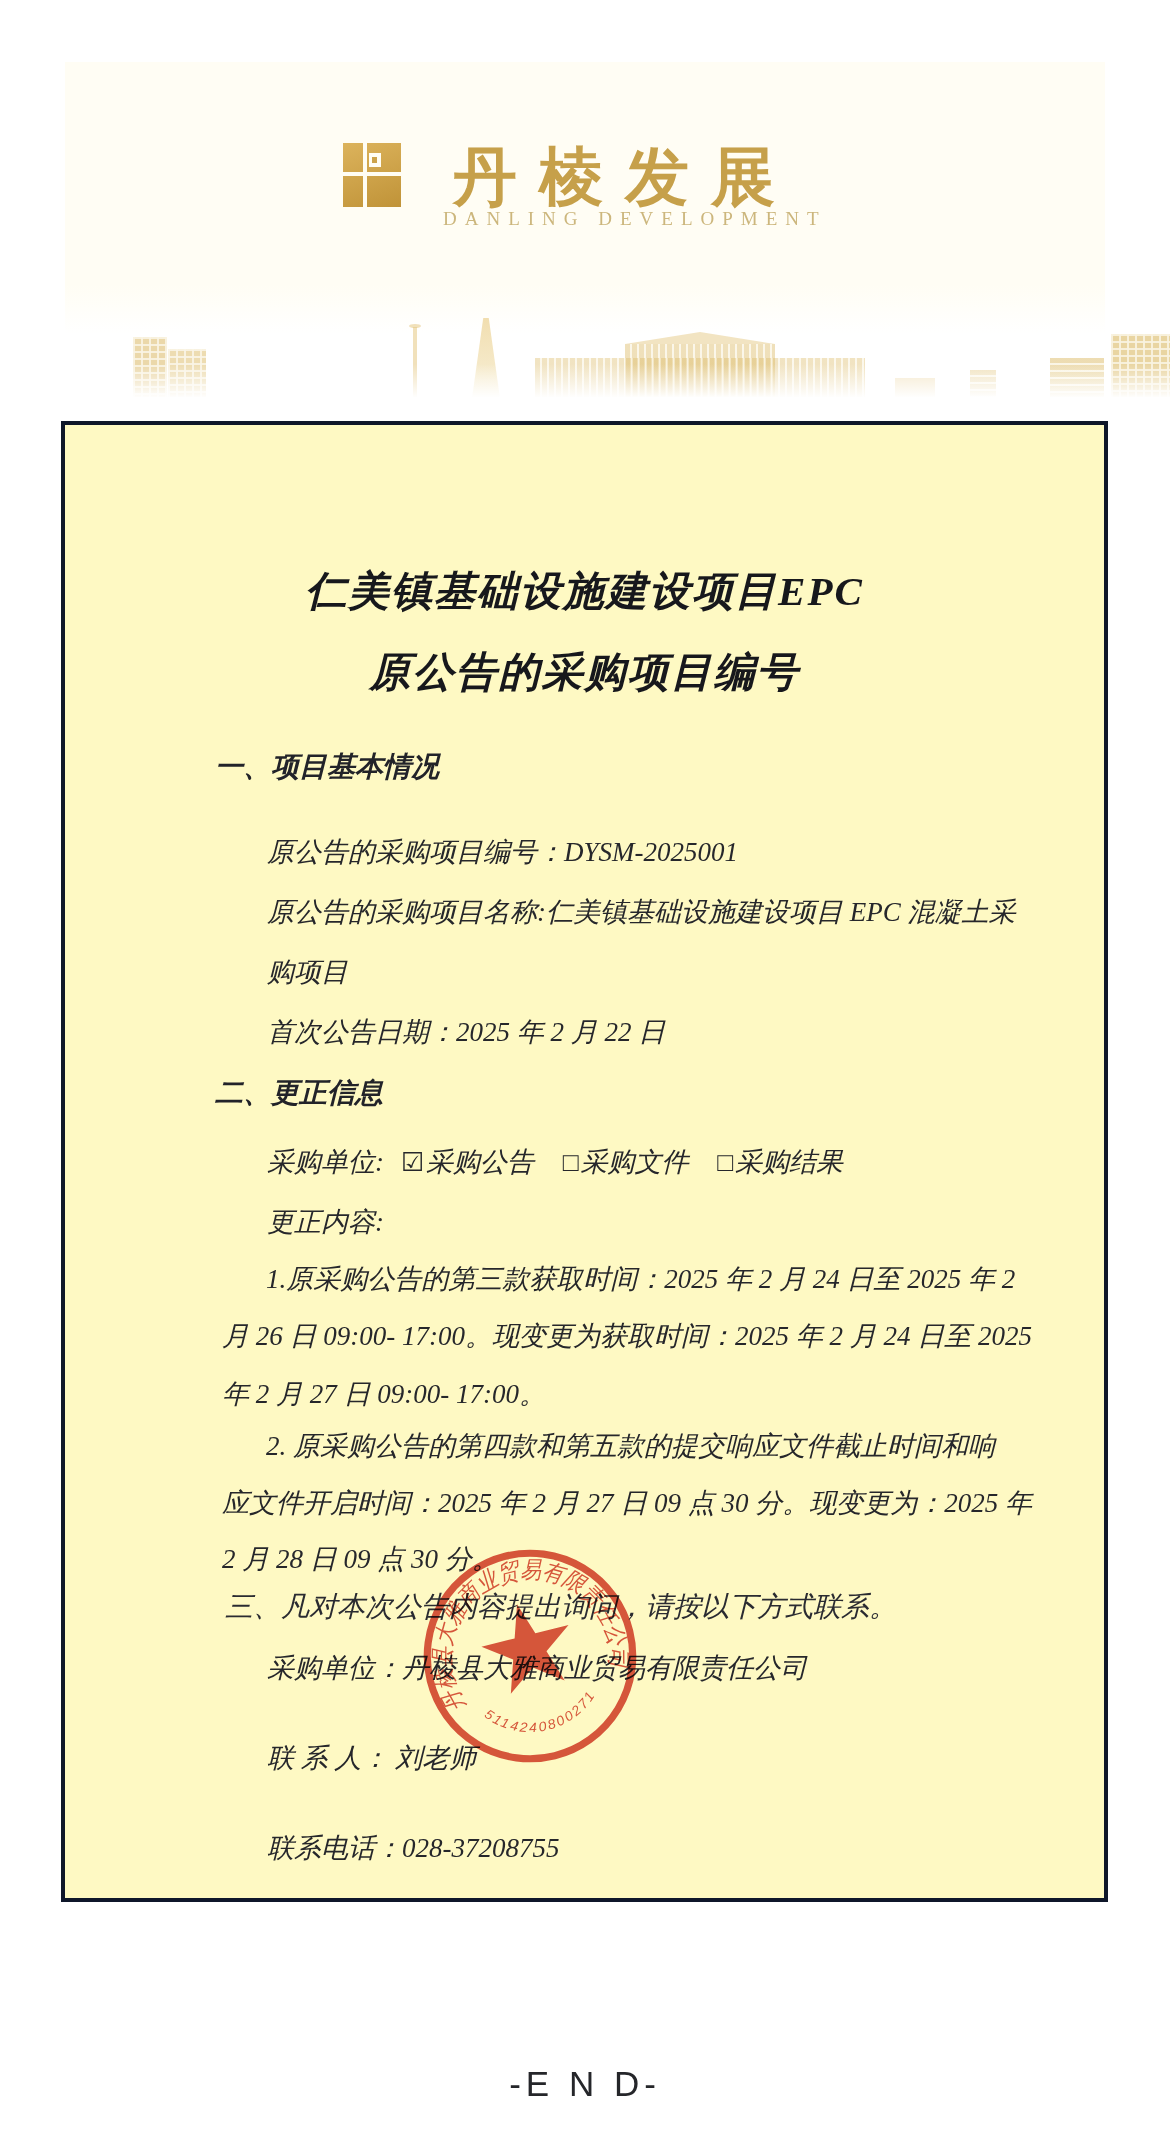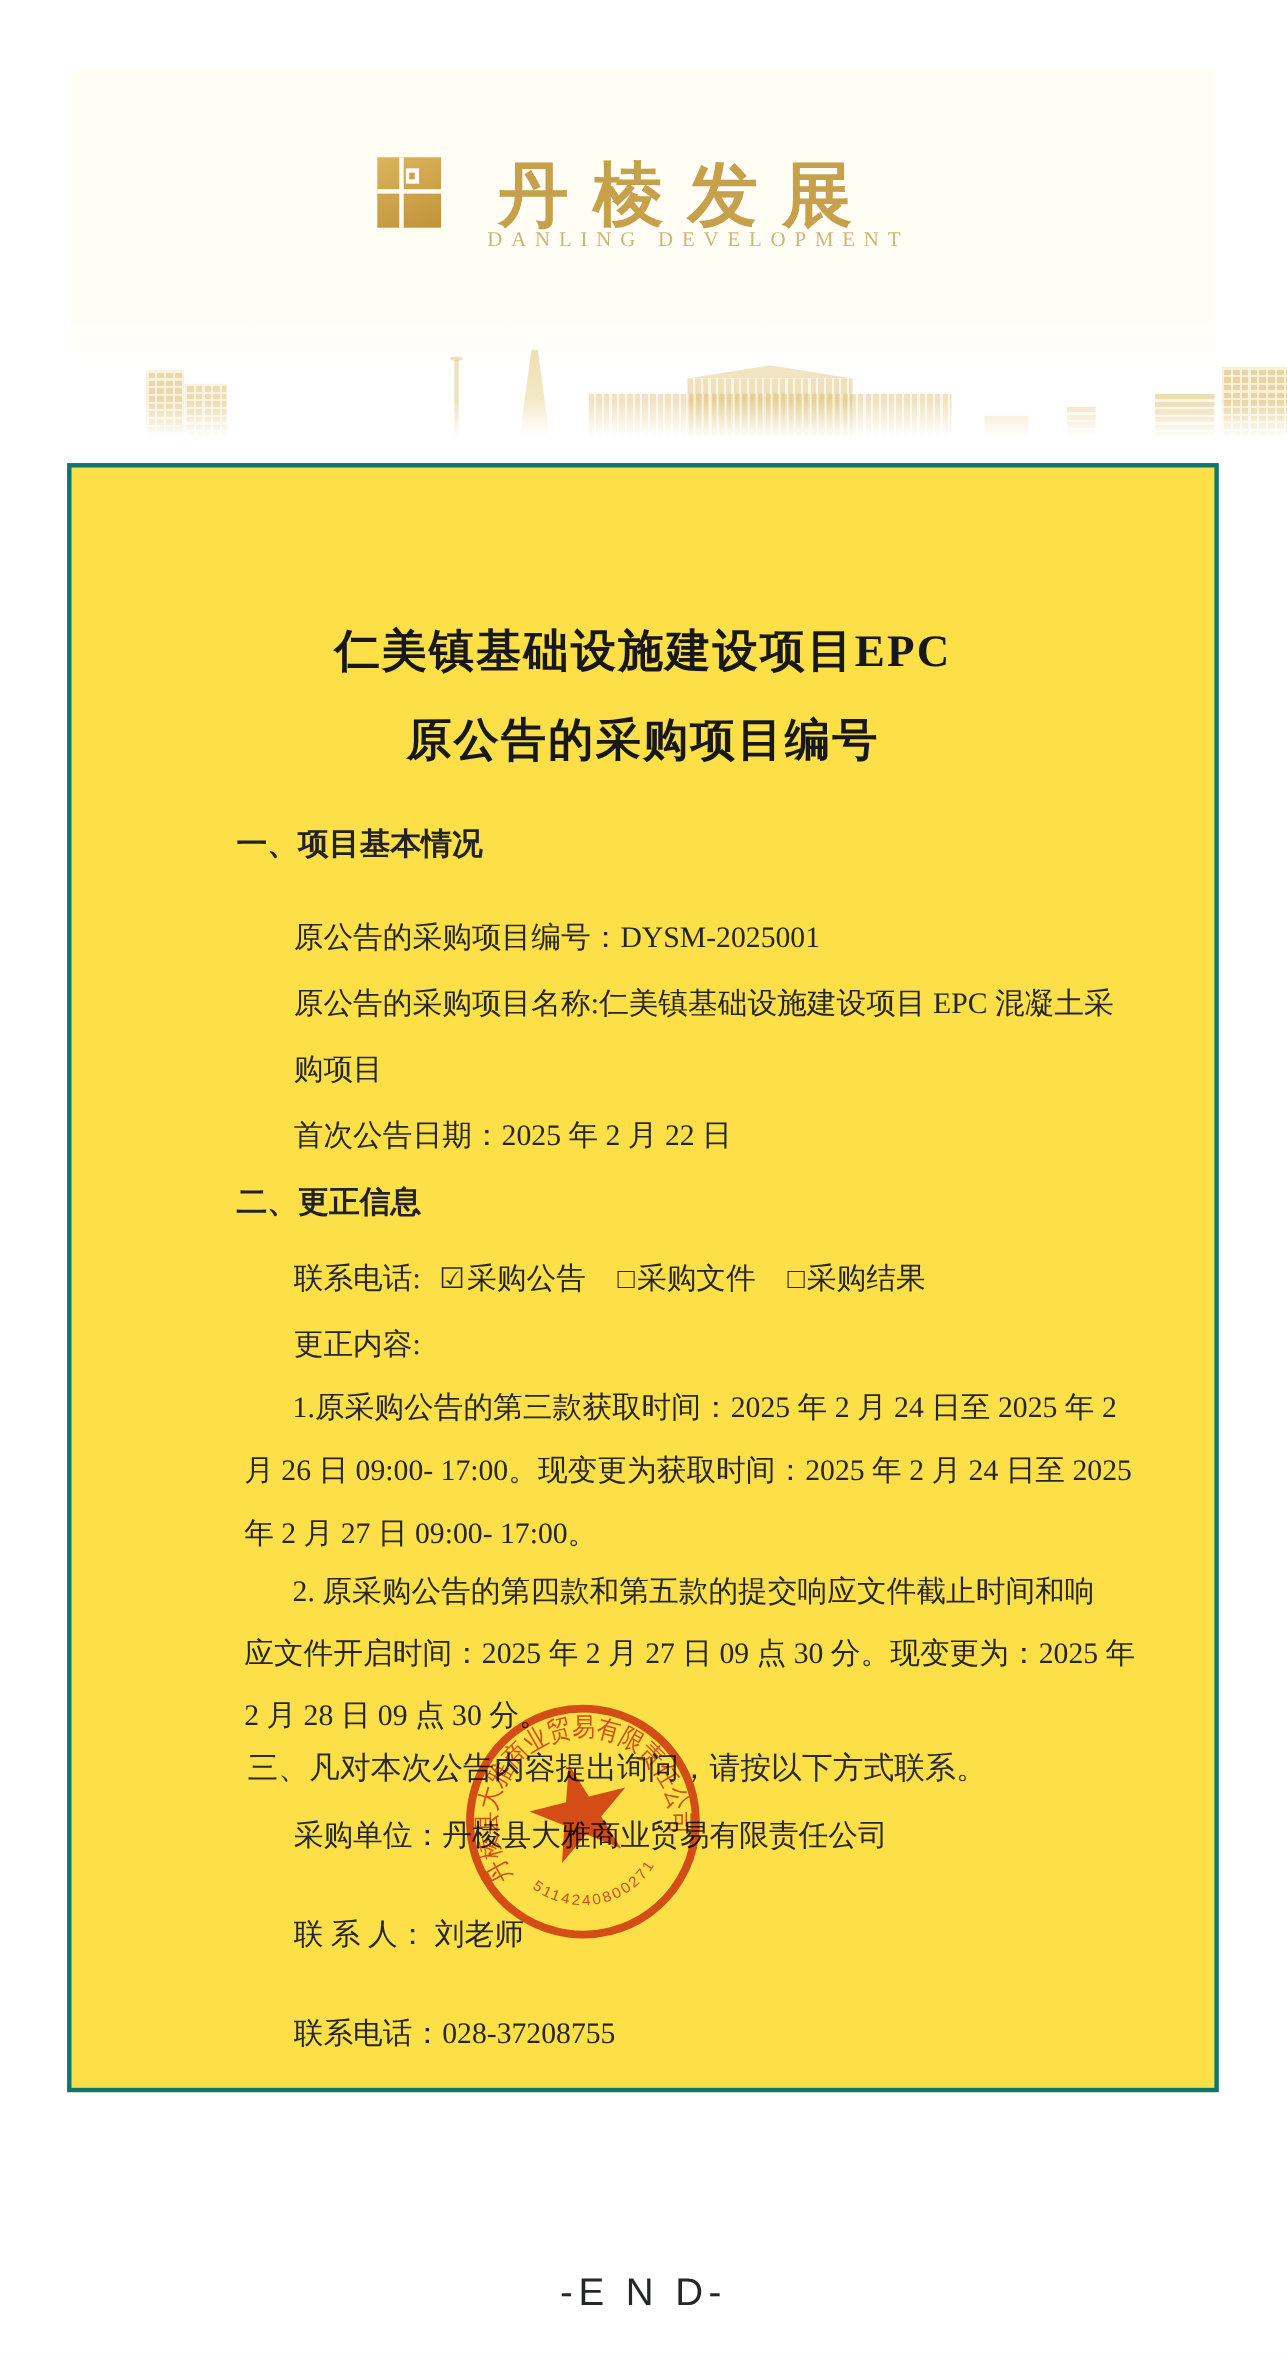--- a/index.html
+++ b/index.html
@@ -32,21 +32,21 @@
      repeating-linear-gradient(180deg,rgba(246,236,206,.9) 0 2px,transparent 2px 7px),
      #dcba66;}
   .obelisk{clip-path:polygon(44% 0,56% 0,80% 100%,20% 100%);
            background:linear-gradient(180deg,#e8c87c,#f3e6bd);}
   .pediment{clip-path:polygon(50% 0,100% 100%,0 100%);}
   .sky-fade{position:absolute;left:0;bottom:-1px;width:100%;height:34px;
             background:linear-gradient(180deg,rgba(255,255,255,0),#ffffff);}
 
   
   .doc-box{position:absolute;left:61px;top:421px;width:1039px;height:1473px;
-           border:4px solid #0f766e;background:#fde047;}
+           border:4px solid #0f172a;background:#fef9c3;font-style:italic;}
   .doc-title{position:absolute;left:0;right:0;text-align:center;white-space:nowrap;
              font-size:41px;font-weight:700;color:#17181c;letter-spacing:2px;
              font-family:"Liberation Serif","DejaVu Serif",serif;}
   .ln{position:absolute;white-space:nowrap;font-size:27px;color:#26272b;
       font-family:"Liberation Serif","DejaVu Serif",serif;}
   .hd{position:absolute;white-space:nowrap;font-size:28px;font-weight:700;color:#222329;
       font-family:"Liberation Sans","DejaVu Sans",sans-serif;}
   .hd-light{font-weight:400;color:#2a2b31;}
   .optbox{font-family:"Liberation Sans","DejaVu Sans",sans-serif;font-size:26px;margin-right:2px;}
   .opt{margin-right:22px;}
@@ -97,21 +97,21 @@
     <div class="hd" style="left:150px;top:323px">一、项目基本情况</div>
 
     <div class="ln" style="left:202px;top:409px">原公告的采购项目编号：DYSM-2025001</div>
     <div class="ln" style="left:202px;top:469px">原公告的采购项目名称:仁美镇基础设施建设项目 EPC 混凝土采</div>
     <div class="ln" style="left:202px;top:529px">购项目</div>
     <div class="ln" style="left:202px;top:589px">首次公告日期：2025 年 2 月 22 日</div>
 
     <div class="hd" style="left:150px;top:649px">二、更正信息</div>
 
     <div class="ln" style="left:202px;top:719px">
-      <span>联系电话:</span>
+      <span>采购单位:</span>
       <span class="opt" style="margin-left:10px"><span class="optbox">☑</span><span>采购公告</span></span>
       <span class="opt"><span class="optbox">□</span><span>采购文件</span></span>
       <span class="opt"><span class="optbox">□</span><span>采购结果</span></span>
     </div>
 
     <div class="ln" style="left:202px;top:779px">更正内容:</div>
 
     <div class="ln" style="left:201px;top:836px">1.原采购公告的第三款获取时间：2025 年 2 月 24 日至 2025 年 2</div>
     <div class="ln" style="left:157px;top:893px">月 26 日 09:00- 17:00。现变更为获取时间：2025 年 2 月 24 日至 2025</div>
     <div class="ln" style="left:157px;top:951px">年 2 月 27 日 09:00- 17:00。</div>

